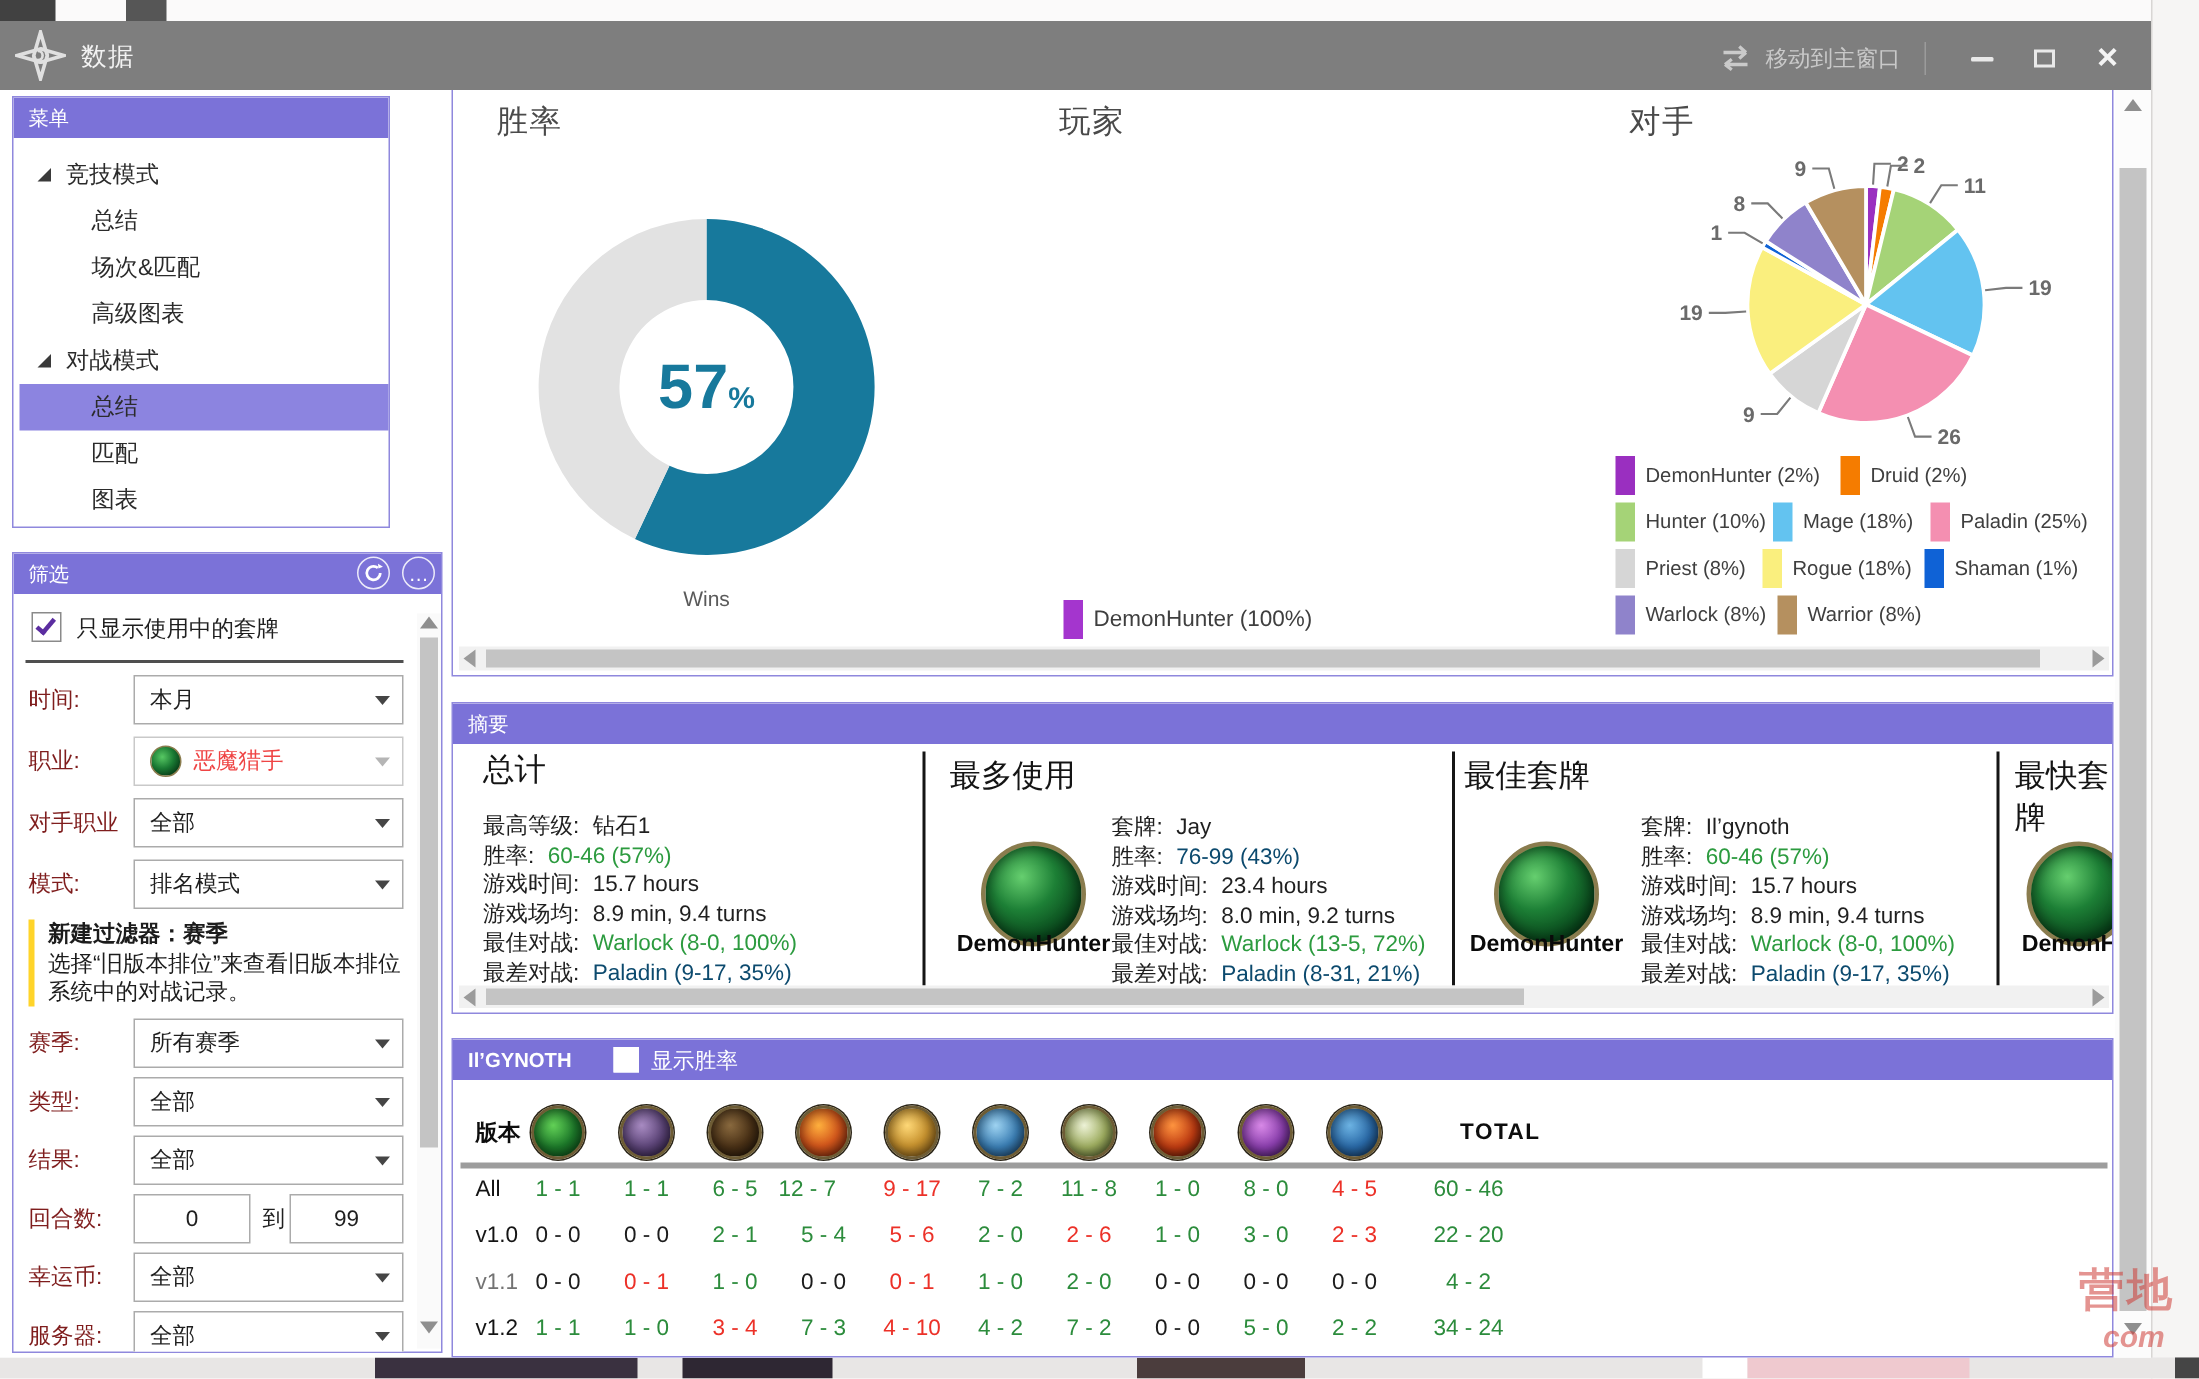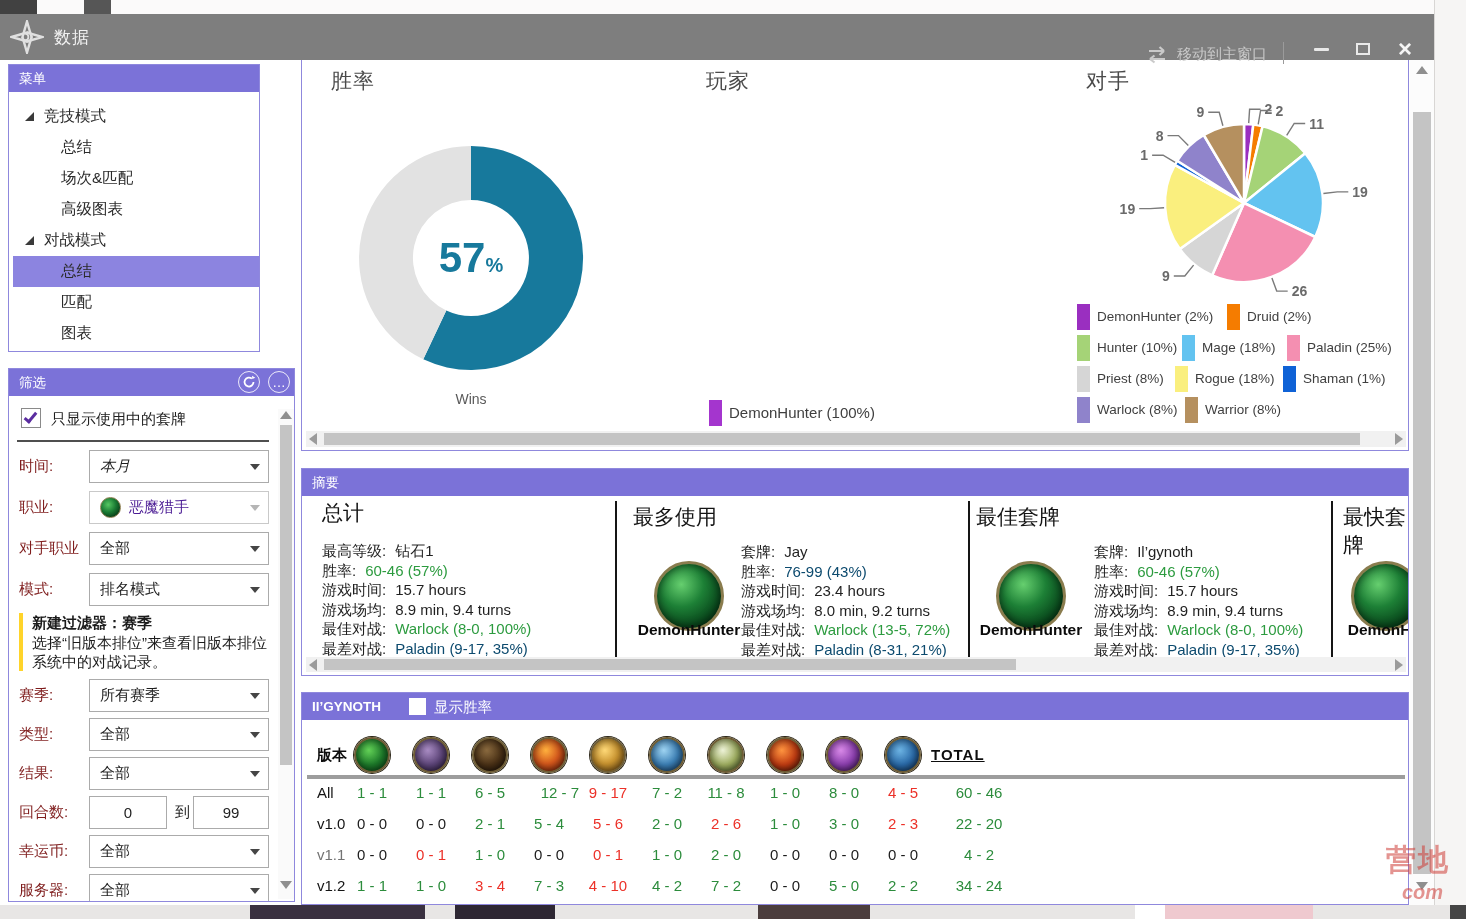--- a/index.html
+++ b/index.html
@@ -10,21 +10,21 @@
   
   .right-strip{position:absolute;left:1434px;top:0;width:32px;height:919px;background:#f6f5f4;border-left:1px solid #d8d6d4;}
   .top-patch{position:absolute;top:0;height:14px;}
   .bottom-strip{position:absolute;left:0;top:905px;width:1466px;height:14px;background:#e8e6e5;}
   .bstrip-block{position:absolute;top:905px;height:14px;}
   
   .win-bg{position:absolute;left:0;top:14px;width:1434px;height:891px;background:#fff;z-index:1;}
   .titlebar{position:absolute;left:0;top:14px;width:1434px;height:46px;background:#7E7E7E;z-index:3;display:flex;align-items:center;}
   .app-icon{margin-left:10px;width:34px;height:34px;display:inline-block;}
   .tb-title{color:#F2F2F2;font-size:17px;margin-left:10px;letter-spacing:1px;}
-  .tb-right{position:absolute;right:8px;top:0;height:50px;display:flex;align-items:flex-end;}
+  .tb-right{position:absolute;right:8px;top:0;height:50px;display:flex;align-items:center;}
   .swap-ic{width:24px;height:18px;margin-right:8px;}
   .tb-move{color:#C9C9C9;font-size:15px;cursor:default;}
   .tb-sep{width:1px;height:22px;background:#9B9B9B;margin:0 16px;}
   .tb-btn{width:34px;height:30px;display:flex;align-items:center;justify-content:center;margin:0 4px;}
   .minbar{width:15px;height:3px;background:#E9E9E9;border-radius:1px;display:block;}
   .maxbox{width:14px;height:12px;border:2px solid #E9E9E9;display:block;}
   .closex{color:#F4F4F4;font-size:24px;font-weight:bold;line-height:1;}
   
   .panel{position:absolute;background:#fff;border:1px solid #8F88DD;overflow:hidden;z-index:2;}
   .phead{height:27px;background:#7B72D8;color:#fff;font-size:13.5px;display:flex;align-items:center;padding:0 10px;position:relative;}
@@ -47,21 +47,21 @@
   .tri-down{border-left:6px solid transparent;border-right:6px solid transparent;border-top:8px solid #8f8f8f;left:2px;}
   .tri-left{border-top:6px solid transparent;border-bottom:6px solid transparent;border-right:8px solid #9b9b9b;top:2px;}
   .tri-right{border-top:6px solid transparent;border-bottom:6px solid transparent;border-left:8px solid #9b9b9b;top:2px;}
   .hsb{position:absolute;height:16px;background:#F1F1F1;}
   .hthumb{position:absolute;top:2px;height:12px;background:#C4C4C4;}
   
   .ph-btn{width:22px;height:22px;border:1px solid rgba(255,255,255,.85);border-radius:11px;display:flex;align-items:center;justify-content:center;color:#fff;position:absolute;top:2px;}
   .f-label{position:absolute;left:10px;font-size:15px;color:#7f1d1d;}
   .sel-box{position:absolute;left:80px;width:180px;height:33px;border:1px solid #ABABAB;background:#fff;display:flex;align-items:center;padding:0 22px 0 10px;font-size:15px;color:#1f1f1f;}
   .sel-box .caret{position:absolute;right:8px;top:13px;width:0;height:0;border-left:5px solid transparent;border-right:5px solid transparent;border-top:6px solid #454545;}
-  .sel-box.dis{border-color:#C9C9C9;color:#4c1d95;}
+  .sel-box.dis{border-color:#C9C9C9;color:#ef4444;}
   .sel-box.dis .caret{border-top-color:#B5B5B5;}
   .mini-ci{width:21px;height:21px;border-radius:50%;margin-right:8px;flex:0 0 auto;
     background:radial-gradient(circle at 38% 35%,#57c863,#1a7a33 45%,#083d18 78%,#031f0b);border:1px solid #8a7c4e;}
   .num-input{position:absolute;height:33px;border:1px solid #ABABAB;background:#fff;display:flex;align-items:center;justify-content:center;font-size:15px;color:#1f1f1f;}
   .chk{position:absolute;width:20px;height:20px;background:#fff;border:1px solid #8a8a8a;}
   .chk .mark{position:absolute;left:5px;top:1px;width:7px;height:13px;border-right:3px solid #5B2DA0;border-bottom:3px solid #5B2DA0;transform:rotate(40deg);}
   .note{position:absolute;left:10px;top:244px;width:258px;border-left:4px solid #FFD42A;padding-left:9px;font-size:15px;color:#1c1c1c;line-height:19px;}
   .note .nt{font-weight:bold;margin-bottom:1px;}
   
   .ctitle{position:absolute;top:8px;font-size:21px;color:#4a4a4a;letter-spacing:1px;}
@@ -205,21 +205,21 @@
       </span>
       <span class="ph-btn" style="right:4px;">…</span>
     </div>
     <div id="filter-body" style="position:absolute;left:0;top:0;width:100%;height:100%;">
         <div class="chk" style="left: 12px; top: 39px;">
           <div class="mark"></div>
         </div>
         <div style="position: absolute; left: 42px; top: 41px; font-size: 15px; color: rgb(31, 31, 31);">只显示使用中的套牌</div>
         <div style="position: absolute; left: 8px; top: 71px; width: 252px; height: 2px; background: rgb(79, 79, 79);"></div>
         <div class="f-label" style="top: 88px;">时间:</div>
-        <div class="sel-box" style="top: 81px; font-style: italic;">
+        <div class="sel-box" style="top: 81px;">
           <div style="display: inline;">本月</div>
           <div class="caret"></div>
         </div>
         <div class="f-label" style="top: 129px;">职业:</div>
         <div class="sel-box dis" style="top: 122px;">
           <div class="mini-ci"></div>
           <div style="display: inline;">恶魔猎手</div>
           <div class="caret"></div>
         </div>
         <div class="f-label" style="top: 170px;">对手职业</div>
@@ -425,37 +425,37 @@
   </div>
 
   <div class="panel deck-panel">
     <div class="phead deck-head">
       <span class="dh-title">Il’GYNOTH</span>
       <span class="dh-cb"></span>
       <span class="dh-label">显示胜率</span>
     </div>
     <div id="deck-body" style="position:absolute;left:0;top:27px;width:100%;height:186px;">
       <div class="dt-txt dt-hdr" style="left:15px;top:26px;">版本</div>
-      <div class="dt-txt dt-hdr" style="left:629px;top:26px;width:96px;text-align:left;letter-spacing:1px;text-decoration:underline;">TOTAL</div>
+      <div class="dt-txt dt-hdr" style="left:629px;top:26px;width:96px;text-align:right;letter-spacing:1px;">TOTAL</div>
       <div class="sep-line" style="top:55px;"></div>
     <div class="ci ci-0" style="left: 52px; top: 17px;"></div>
         <div class="ci ci-1" style="left: 111px; top: 17px;"></div>
         <div class="ci ci-2" style="left: 170px; top: 17px;"></div>
         <div class="ci ci-3" style="left: 229px; top: 17px;"></div>
         <div class="ci ci-4" style="left: 288px; top: 17px;"></div>
         <div class="ci ci-5" style="left: 347px; top: 17px;"></div>
         <div class="ci ci-6" style="left: 406px; top: 17px;"></div>
         <div class="ci ci-7" style="left: 465px; top: 17px;"></div>
         <div class="ci ci-8" style="left: 524px; top: 17px;"></div>
         <div class="ci ci-9" style="left: 583px; top: 17px;"></div>
         <div class="dt-txt" style="left: 15px; top: 64px; color: rgb(20, 20, 20);">All</div>
         <div class="dt-txt rec-g" style="left: 40px; top: 64px; width: 60px; text-align: center;">1 - 1</div>
         <div class="dt-txt rec-g" style="left: 99px; top: 64px; width: 60px; text-align: center;">1 - 1</div>
         <div class="dt-txt rec-g" style="left: 158px; top: 64px; width: 60px; text-align: center;">6 - 5</div>
-        <div class="dt-txt rec-g" style="left: 217px; top: 64px; width: 60px; text-align: right;">12 - 7</div>
+        <div class="dt-txt rec-g" style="left: 217px; top: 64px; width: 60px; text-align: left;">12 - 7</div>
         <div class="dt-txt rec-r" style="left: 276px; top: 64px; width: 60px; text-align: center;">9 - 17</div>
         <div class="dt-txt rec-g" style="left: 335px; top: 64px; width: 60px; text-align: center;">7 - 2</div>
         <div class="dt-txt rec-g" style="left: 394px; top: 64px; width: 60px; text-align: center;">11 - 8</div>
         <div class="dt-txt rec-g" style="left: 453px; top: 64px; width: 60px; text-align: center;">1 - 0</div>
         <div class="dt-txt rec-g" style="left: 512px; top: 64px; width: 60px; text-align: center;">8 - 0</div>
         <div class="dt-txt rec-r" style="left: 571px; top: 64px; width: 60px; text-align: center;">4 - 5</div>
         <div class="dt-txt rec-g" style="left: 629px; top: 64px; width: 96px; text-align: center;">60 - 46</div>
         <div class="dt-txt" style="left: 15px; top: 95px; color: rgb(20, 20, 20);">v1.0</div>
         <div class="dt-txt rec-0" style="left: 40px; top: 95px; width: 60px; text-align: center;">0 - 0</div>
         <div class="dt-txt rec-0" style="left: 99px; top: 95px; width: 60px; text-align: center;">0 - 0</div>

